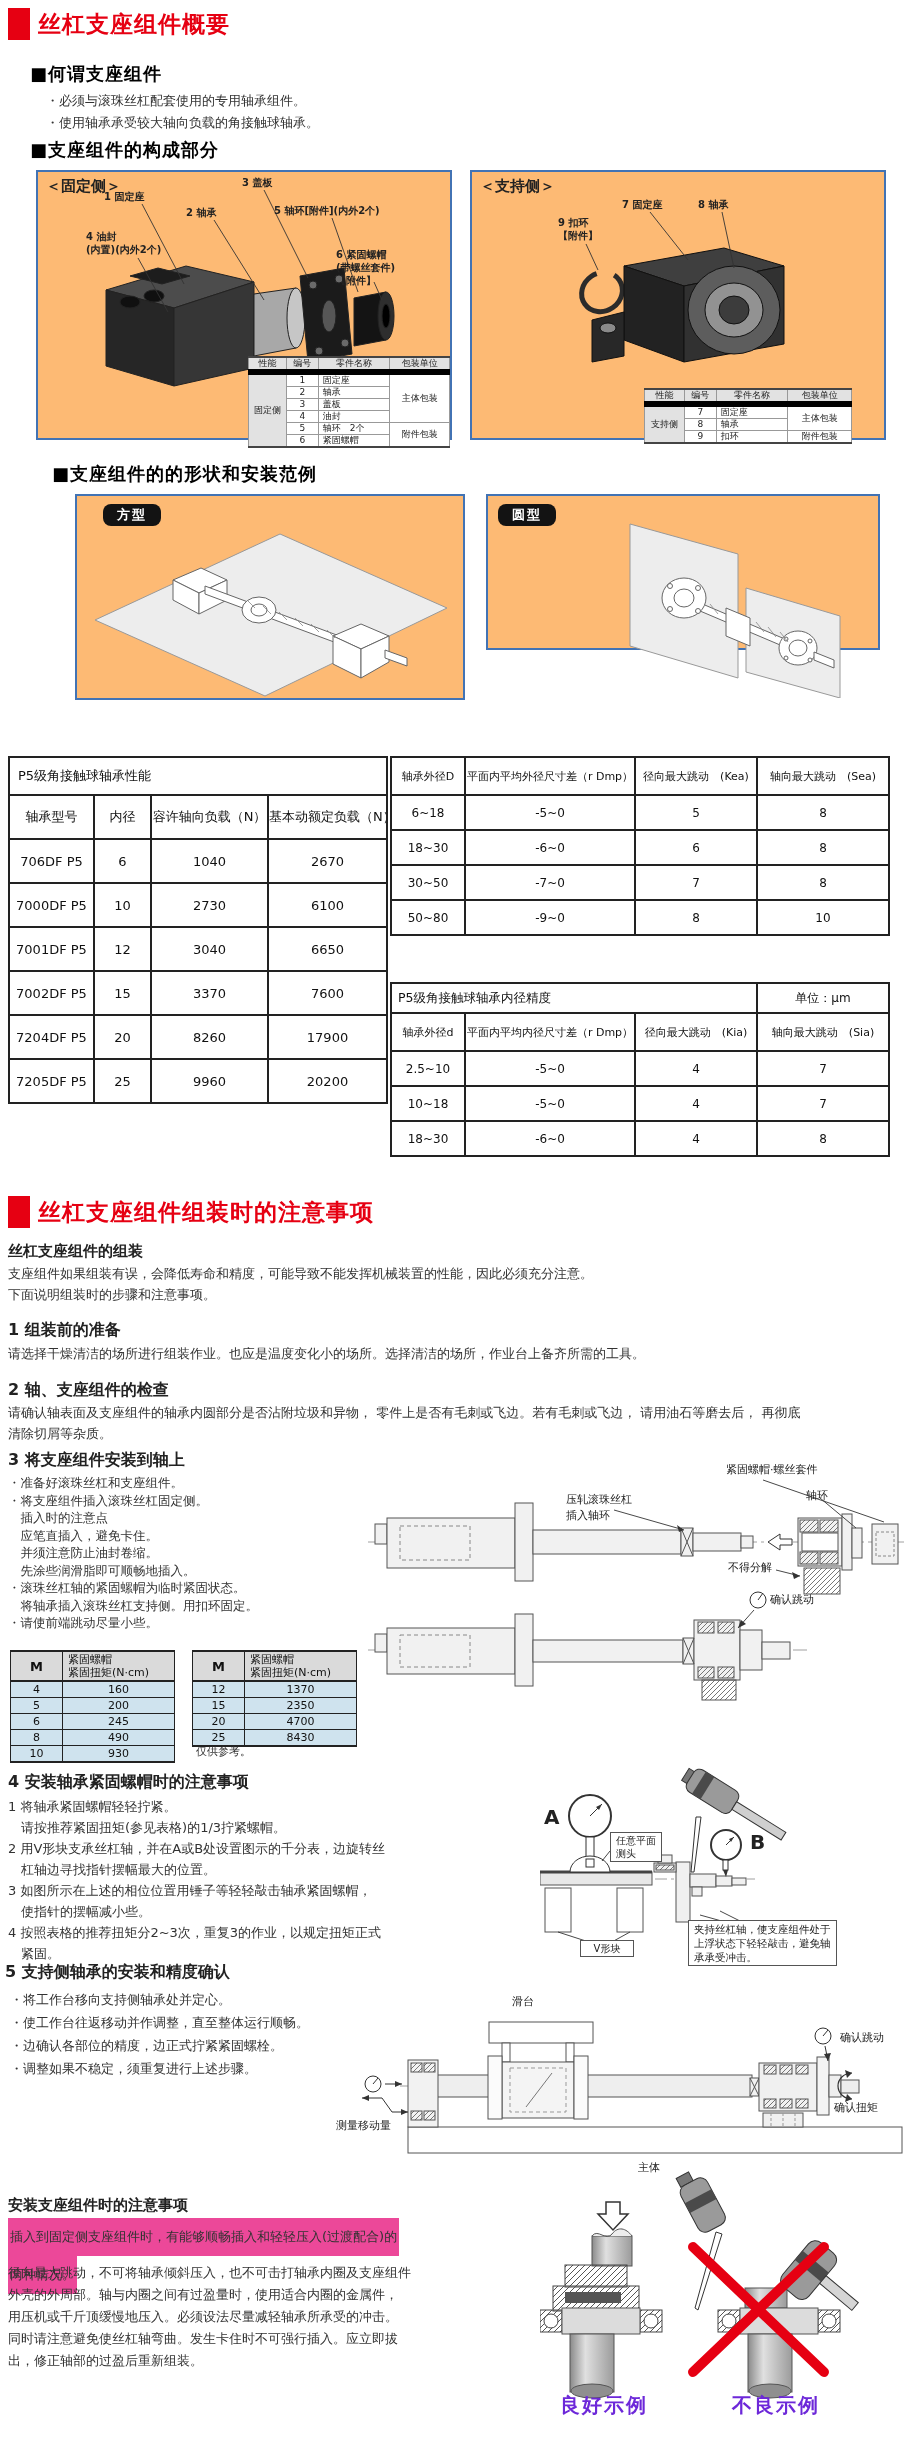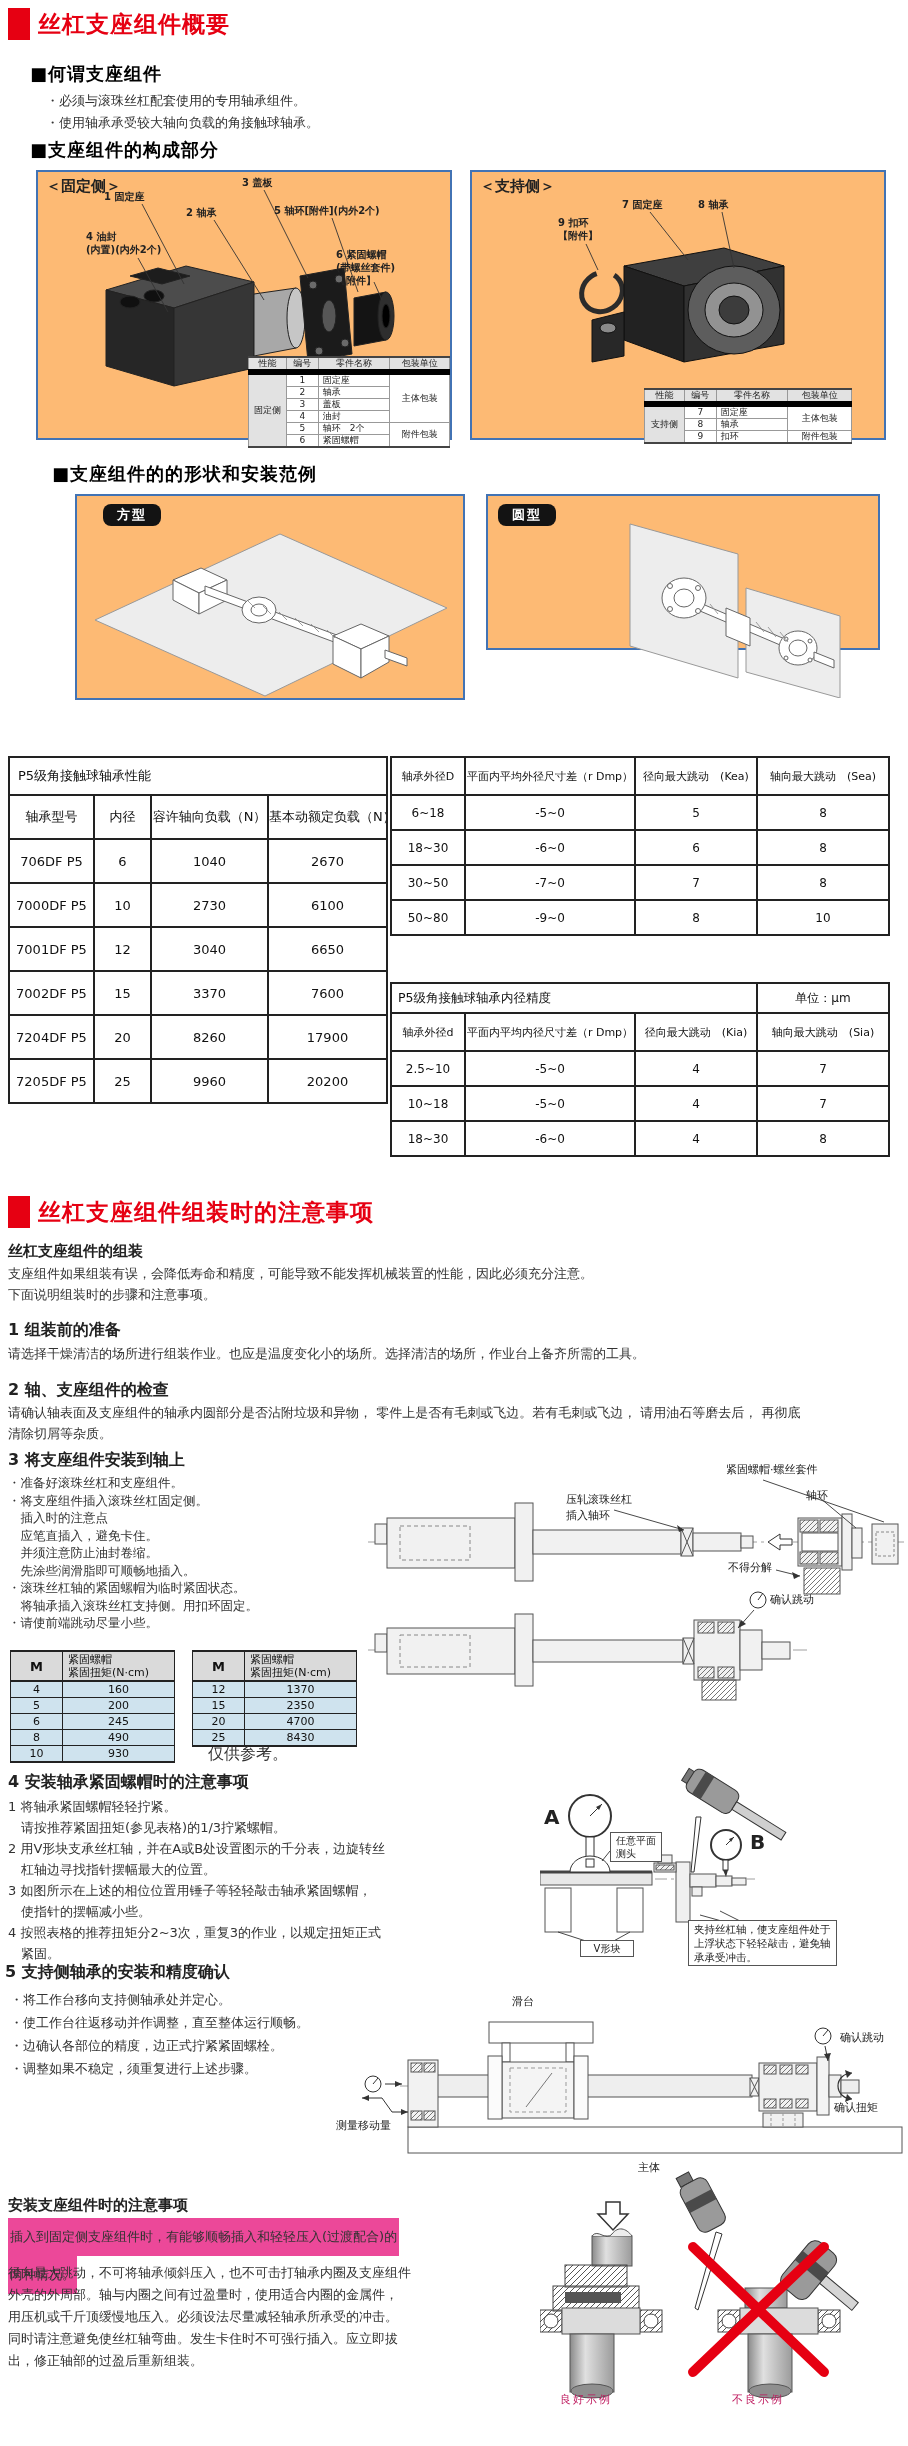--- a/index.html
+++ b/index.html
@@ -38,21 +38,21 @@
   
   .mtable{border-collapse:collapse;font-size:11px;color:#111;border:1px solid #222;border-top:2px solid #222;border-bottom:2px solid #222}
   .mtable td{border:1px solid #222;text-align:center;height:15px;line-height:15px;background:#cfe3ee;padding:0 4px}
   .mtable .mh{background:#dadada;height:30px;line-height:13px;text-align:left;padding:0 5px;border-bottom:2px solid #222}
   .mtable .mh.c{text-align:center;font-weight:bold;font-size:13px}
   .m1 .cm{width:52px}.m1 .ct{width:112px}
   .dlabel{font-size:11px;color:#222;white-space:nowrap;line-height:15px}
   .boxlabel{border:1px solid #555;background:#fff;padding:1px 5px;font-size:10px;color:#222;white-space:nowrap;line-height:13px}
   .big{font-size:20px;font-weight:bold;color:#222}
   .hl{background:#ec4899;display:inline-block;padding:8px 2px}
-  .cap{font-size:11px;font-weight:normal;color:#be185d;letter-spacing:2px}
+  .cap{font-size:20px;font-weight:bold;color:#6d28d9;letter-spacing:2px}
   .subh{font-size:15px;font-weight:bold;color:#222}
   .steph{font-size:16px;font-weight:bold;color:#222}
   svg{display:block}
 </style>
 </head>
 <body>
 
 <div id="page">
 
   <div class="abs redhead" style="left:8px;top:8px">
@@ -566,21 +566,21 @@
         <tr>
           <td>20</td>
           <td>4700</td>
         </tr>
         <tr>
           <td>25</td>
           <td>8430</td>
         </tr>
       </tbody>
   </table>
-  <div class="abs" style="left:208px;top:1744px;font-size:16px;color:#333">仅供参考。</div>
+  <div class="abs" style="left:196px;top:1744px;font-size:11px;color:#333">仅供参考。</div>
 
   <div class="abs steph" style="left:8px;top:1772px">4 安装轴承紧固螺帽时的注意事项</div>
   <div class="abs" style="left:8px;top:1796px;font-size:13px;line-height:21px;color:#333">
     <div>1 将轴承紧固螺帽轻轻拧紧。</div>
     <div>　请按推荐紧固扭矩(参见表格)的1/3拧紧螺帽。</div>
     <div>2 用V形块支承丝杠轴，并在A或B处设置图示的千分表，边旋转丝</div>
     <div>　杠轴边寻找指针摆幅最大的位置。</div>
     <div>3 如图所示在上述的相位位置用锤子等轻轻敲击轴承紧固螺帽，</div>
     <div>　使指针的摆幅减小些。</div>
     <div>4 按照表格的推荐扭矩分2~3次，重复3的作业，以规定扭矩正式</div>

